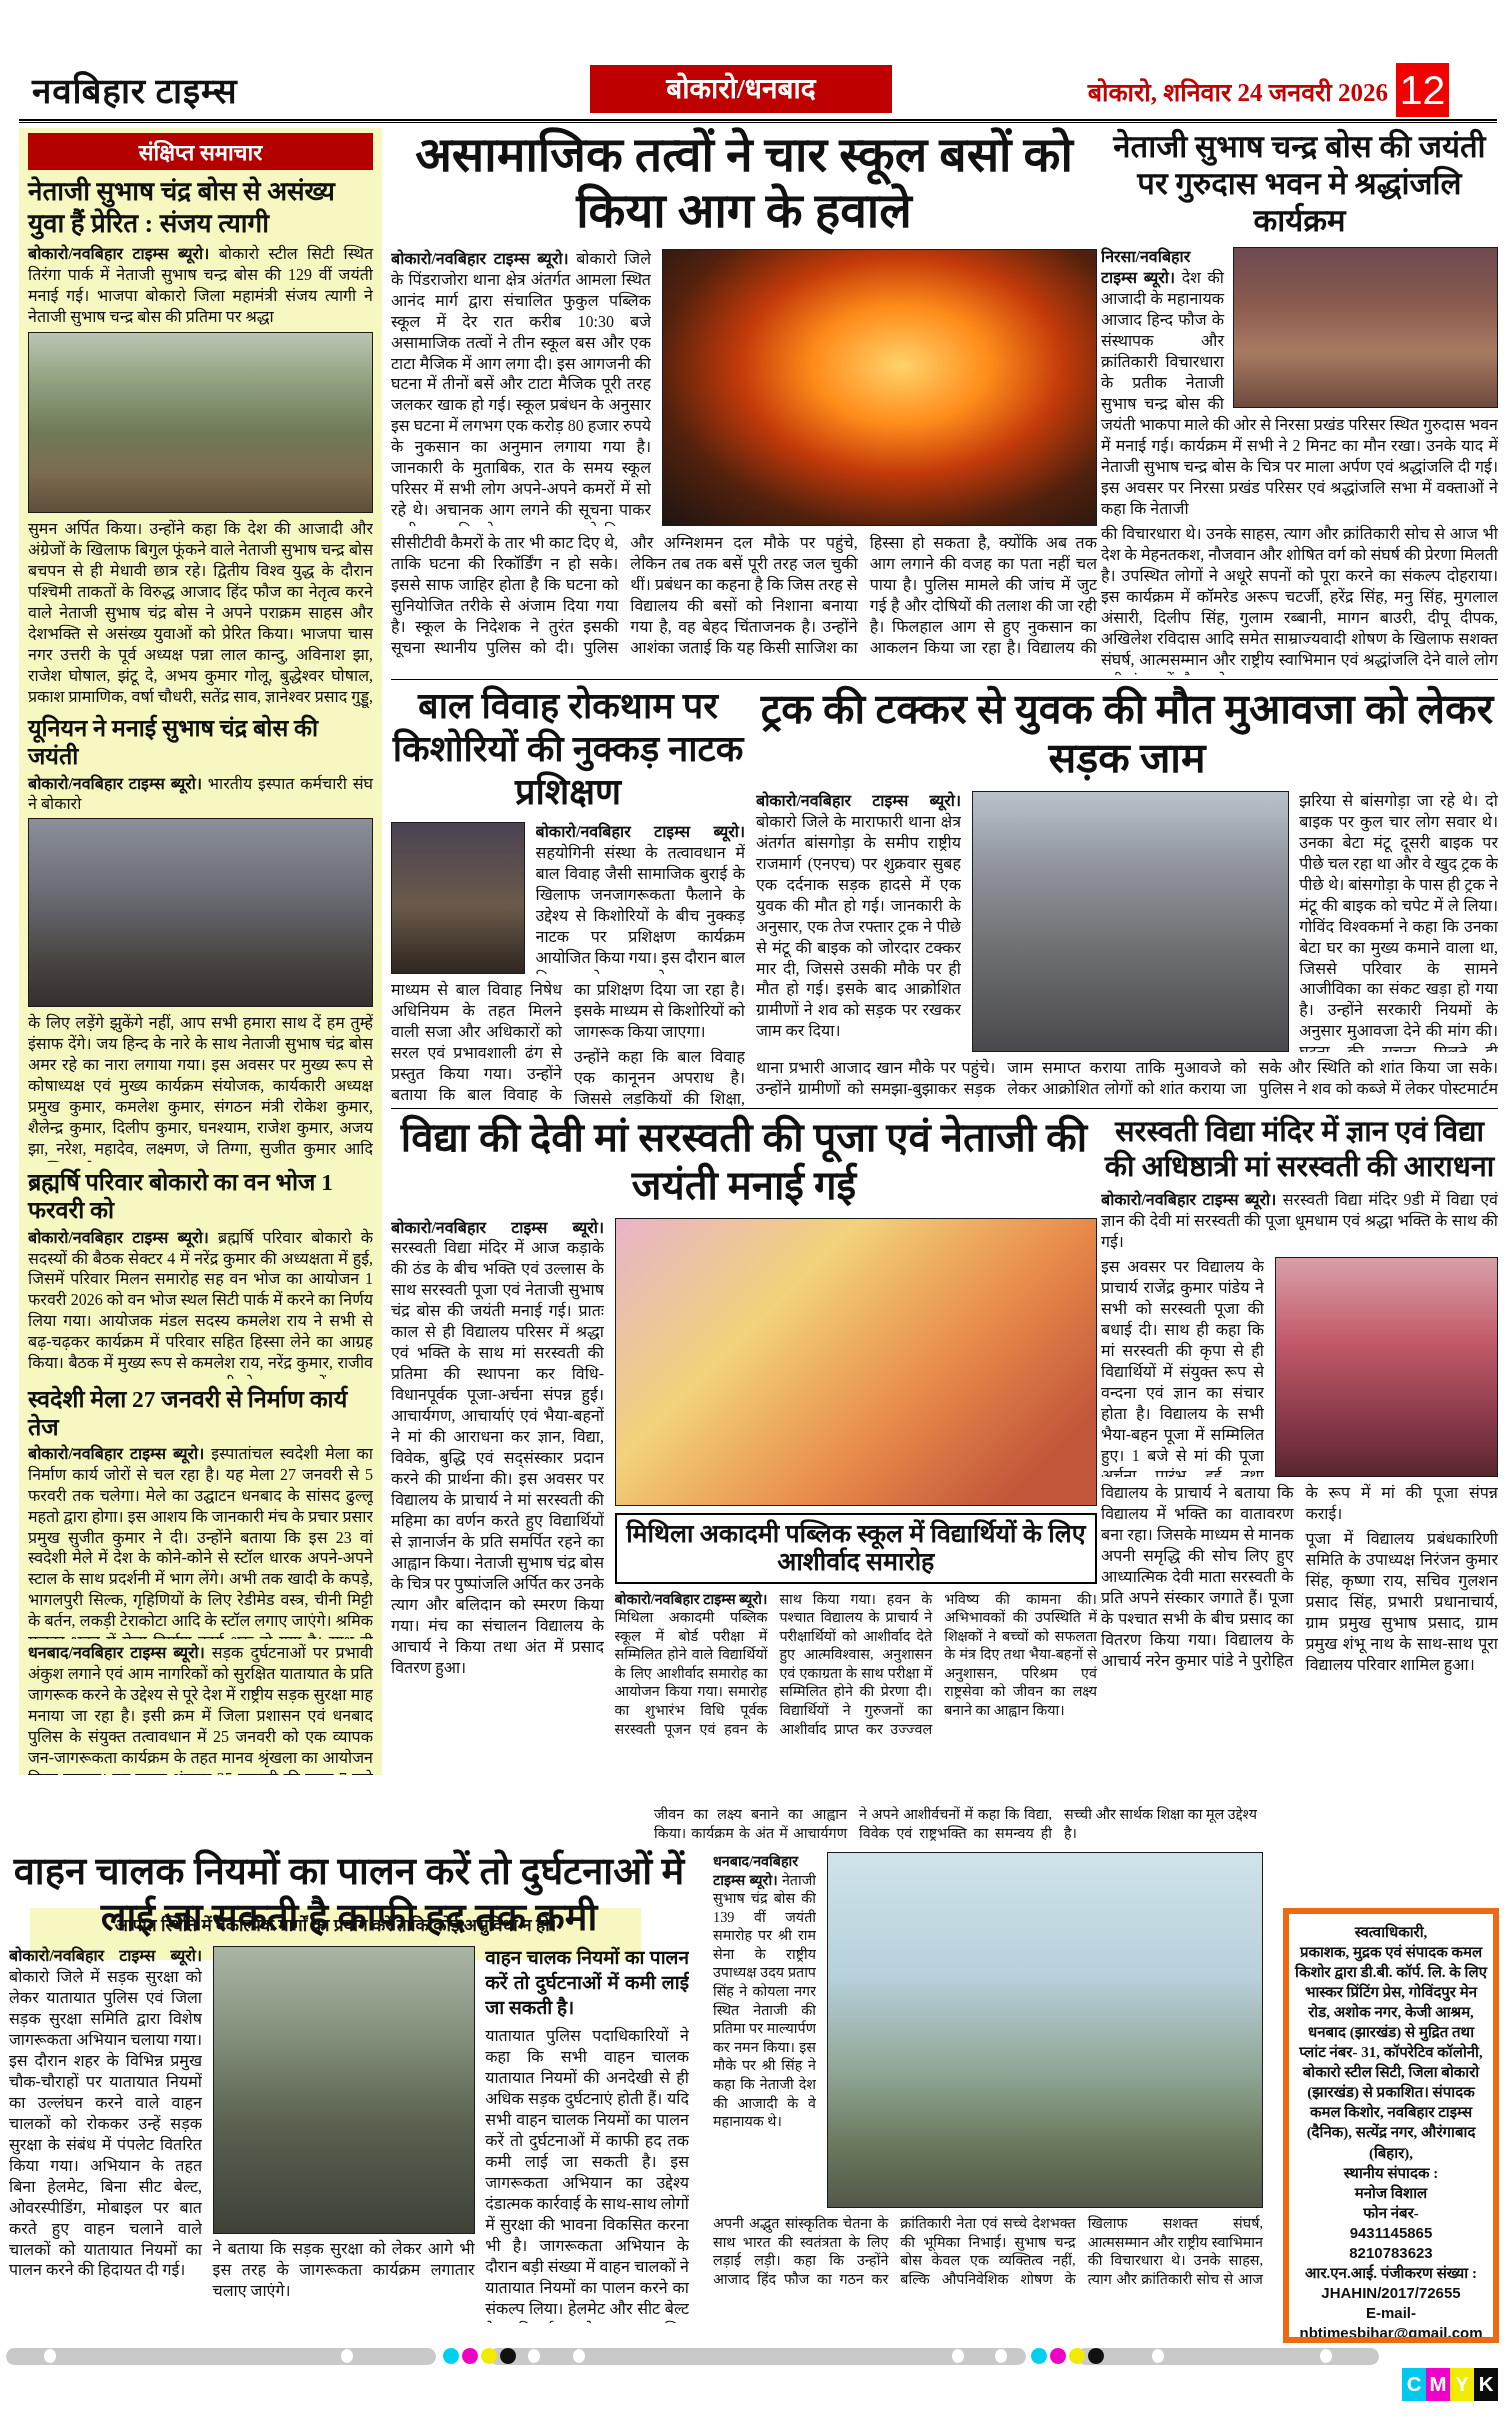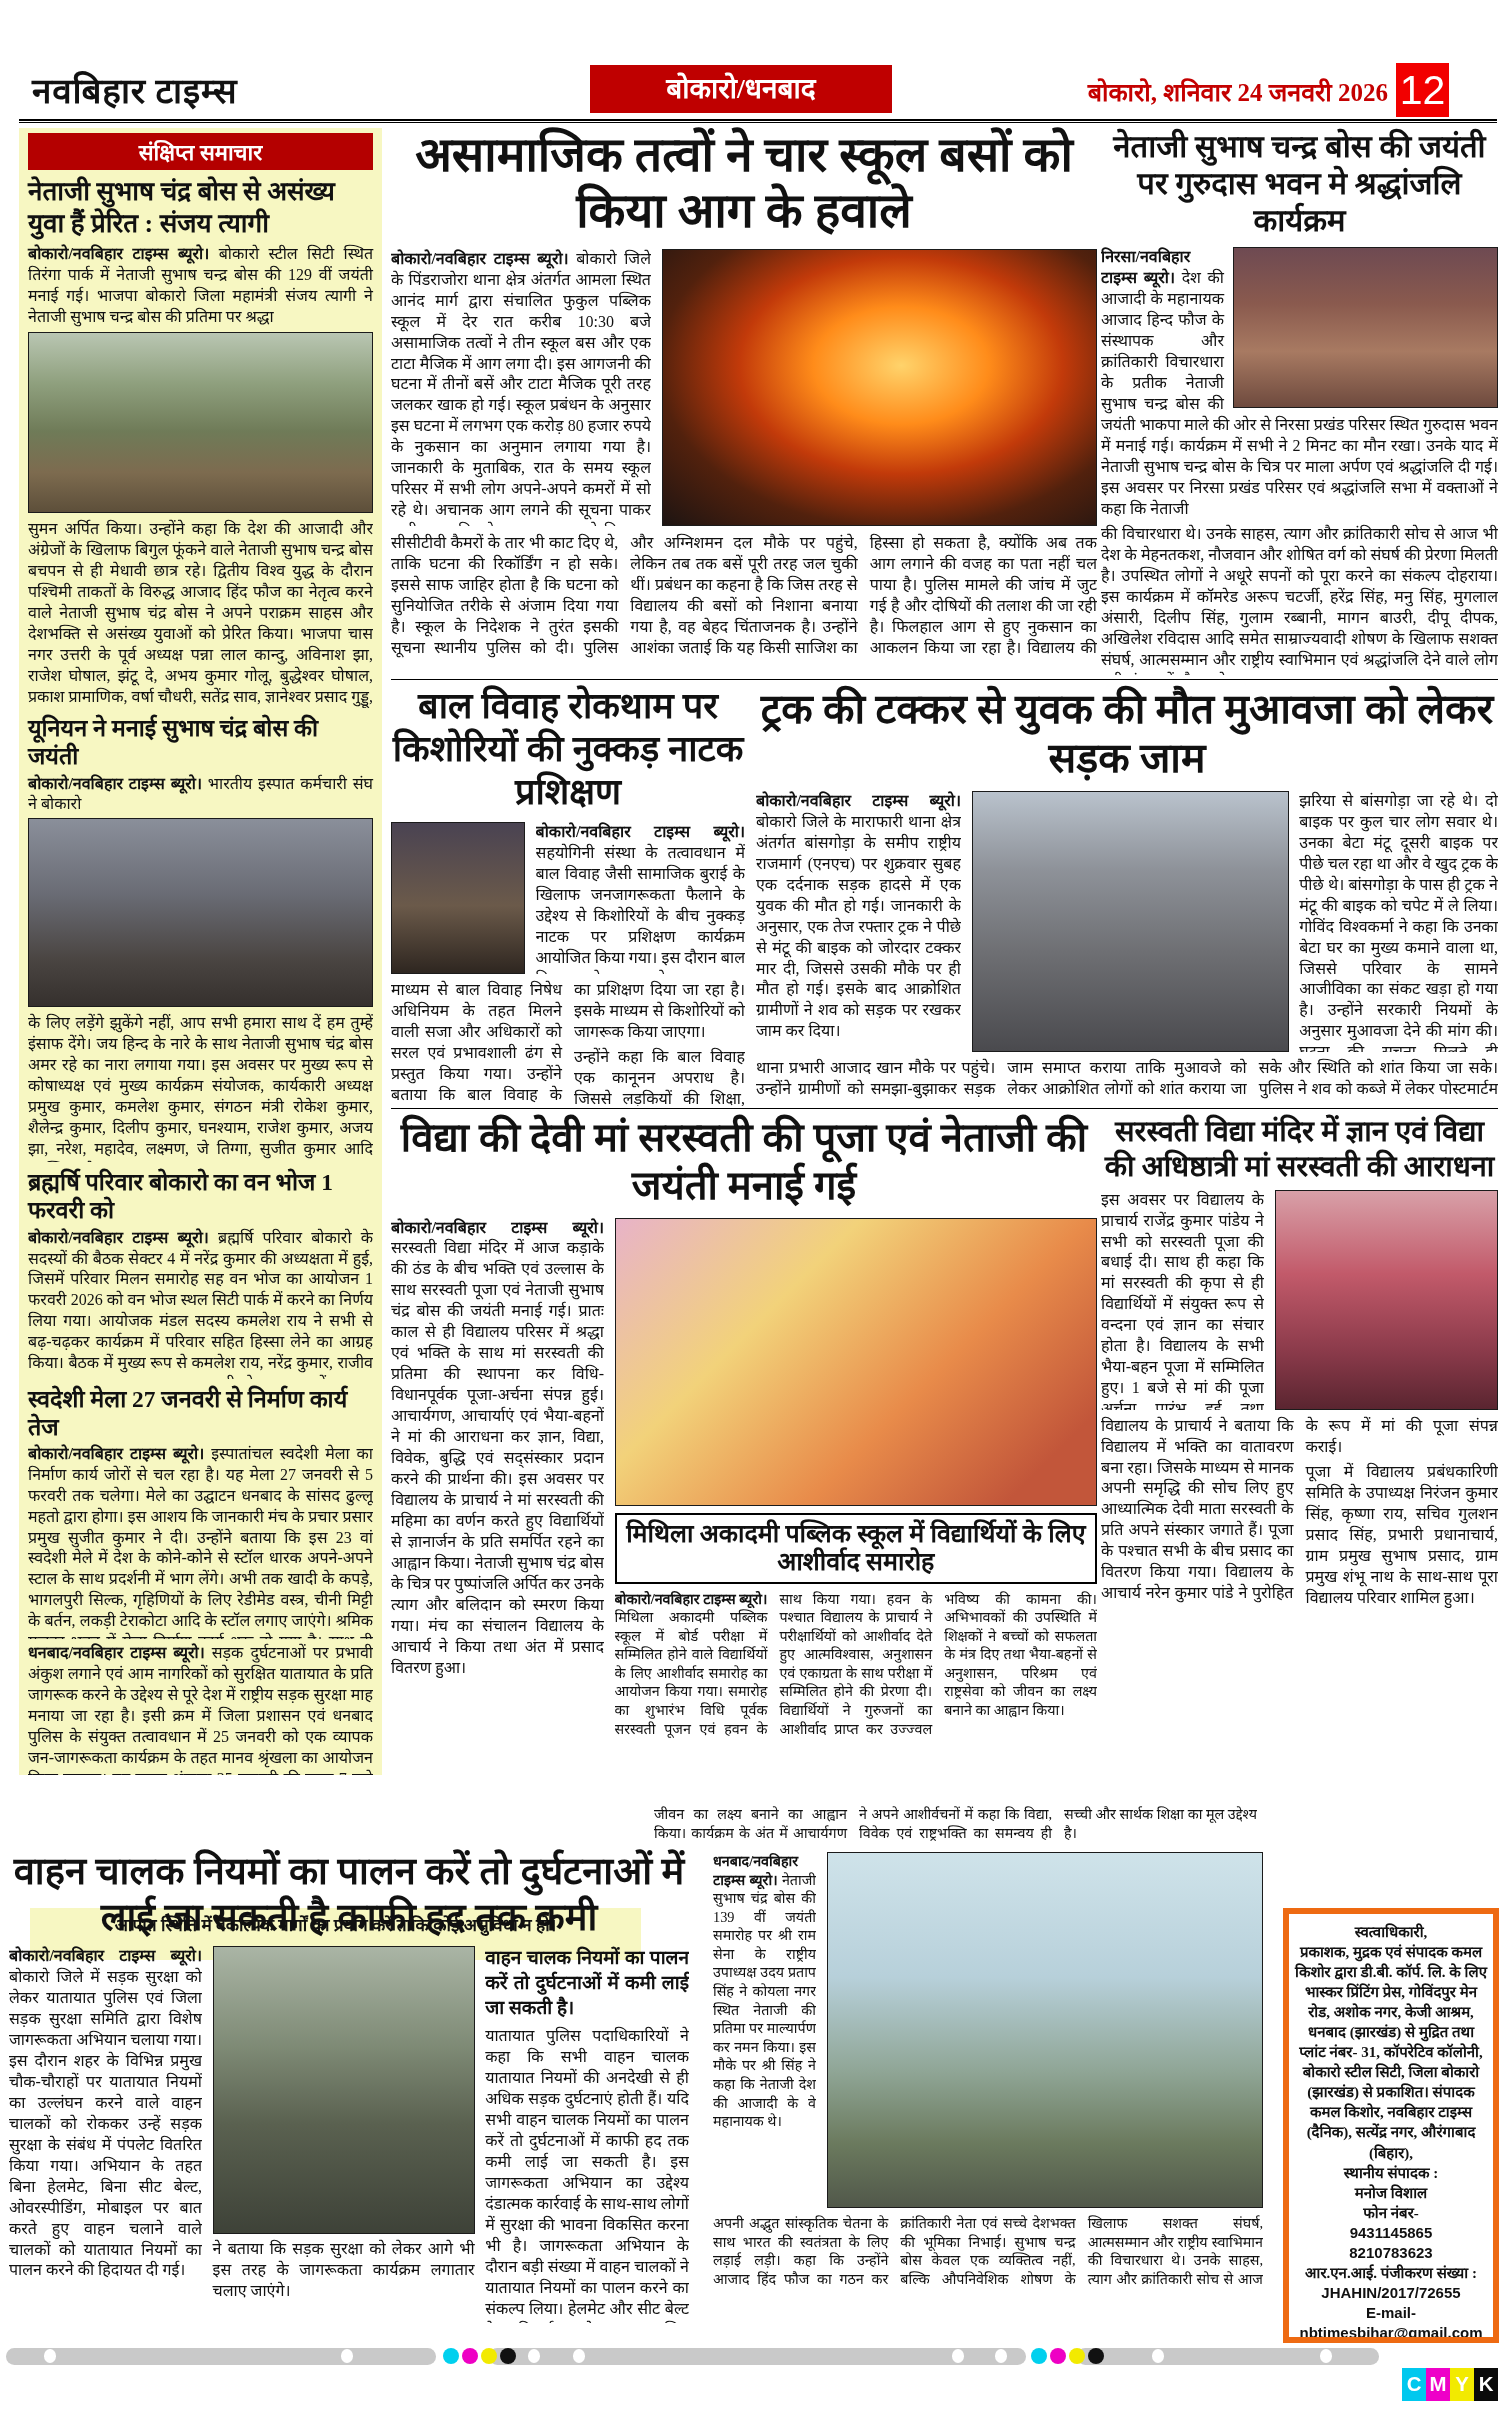--- a/index.html
+++ b/index.html
@@ -165,20 +165,21 @@
         <div class="subbox">मिथिला अकादमी पब्लिक स्कूल में विद्यार्थियों के लिए आशीर्वाद समारोह</div>
         <div class="cols3 clip" style="height:249px;">
           <p class="body small"><b class="byline">बोकारो/नवबिहार टाइम्स ब्यूरो।</b> <span>मिथिला अकादमी पब्लिक स्कूल में बोर्ड परीक्षा में सम्मिलित होने वाले विद्यार्थियों के लिए आशीर्वाद समारोह का आयोजन किया गया। समारोह का शुभारंभ विधि पूर्वक सरस्वती पूजन एवं हवन के साथ किया गया। हवन के पश्चात विद्यालय के प्राचार्य ने परीक्षार्थियों को आशीर्वाद देते हुए आत्मविश्वास, अनुशासन एवं एकाग्रता के साथ परीक्षा में सम्मिलित होने की प्रेरणा दी। विद्यार्थियों ने गुरुजनों का आशीर्वाद प्राप्त कर उज्ज्वल भविष्य की कामना की। अभिभावकों की उपस्थिति में शिक्षकों ने बच्चों को सफलता के मंत्र दिए तथा भैया-बहनों से अनुशासन, परिश्रम एवं राष्ट्रसेवा को जीवन का लक्ष्य बनाने का आह्वान किया।</span></p>
         </div>
       </div>
     </div>
   </div>
 
   <div class="sec" id="sar2-art" style="left:1101px;top:1114px;width:397px;height:784px;">
     <div class="hd h-sar2">सरस्वती विद्या मंदिर में ज्ञान एवं विद्या की अधिष्ठात्री मां सरस्वती की आराधना</div>
+    <p class="body"><b class="byline">बोकारो/नवबिहार टाइम्स ब्यूरो।</b> <span>सरस्वती विद्या मंदिर 9डी में विद्या एवं ज्ञान की देवी मां सरस्वती की पूजा धूमधाम एवं श्रद्धा भक्ति के साथ की गई।</span></p>
     <div class="row" style="margin-top:1.5px;">
       <div class="clip" style="width:163px;height:220px;">
         <p class="body">इस अवसर पर विद्यालय के प्राचार्य राजेंद्र कुमार पांडेय ने सभी को सरस्वती पूजा की बधाई दी। साथ ही कहा कि मां सरस्वती की कृपा से ही विद्यार्थियों में संयुक्त रूप से वन्दना एवं ज्ञान का संचार होता है। विद्यालय के सभी भैया-बहन पूजा में सम्मिलित हुए। 1 बजे से मां की पूजा अर्चना प्रारंभ हुई तथा पुष्पांजलि अर्पित की गई।</p>
       </div>
       <div class="ph ph-sar2" style="flex:1;height:220px;"></div>
     </div>
     <div class="cols2 clip" style="margin-top:6px;height:392px;">
       <p class="body">विद्यालय के प्राचार्य ने बताया कि विद्यालय में भक्ति का वातावरण बना रहा। जिसके माध्यम से मानक अपनी समृद्धि की सोच लिए हुए आध्यात्मिक देवी माता सरस्वती के प्रति अपने संस्कार जगाते हैं। पूजा के पश्चात सभी के बीच प्रसाद का वितरण किया गया। विद्यालय के आचार्य नरेन कुमार पांडे ने पुरोहित के रूप में मां की पूजा संपन्न कराई।</p>
       <p class="body">पूजा में विद्यालय प्रबंधकारिणी समिति के उपाध्यक्ष निरंजन कुमार सिंह, कृष्णा राय, सचिव गुलशन प्रसाद सिंह, प्रभारी प्रधानाचार्य, ग्राम प्रमुख सुभाष प्रसाद, ग्राम प्रमुख शंभू नाथ के साथ-साथ पूरा विद्यालय परिवार शामिल हुआ।</p>
     </div>

